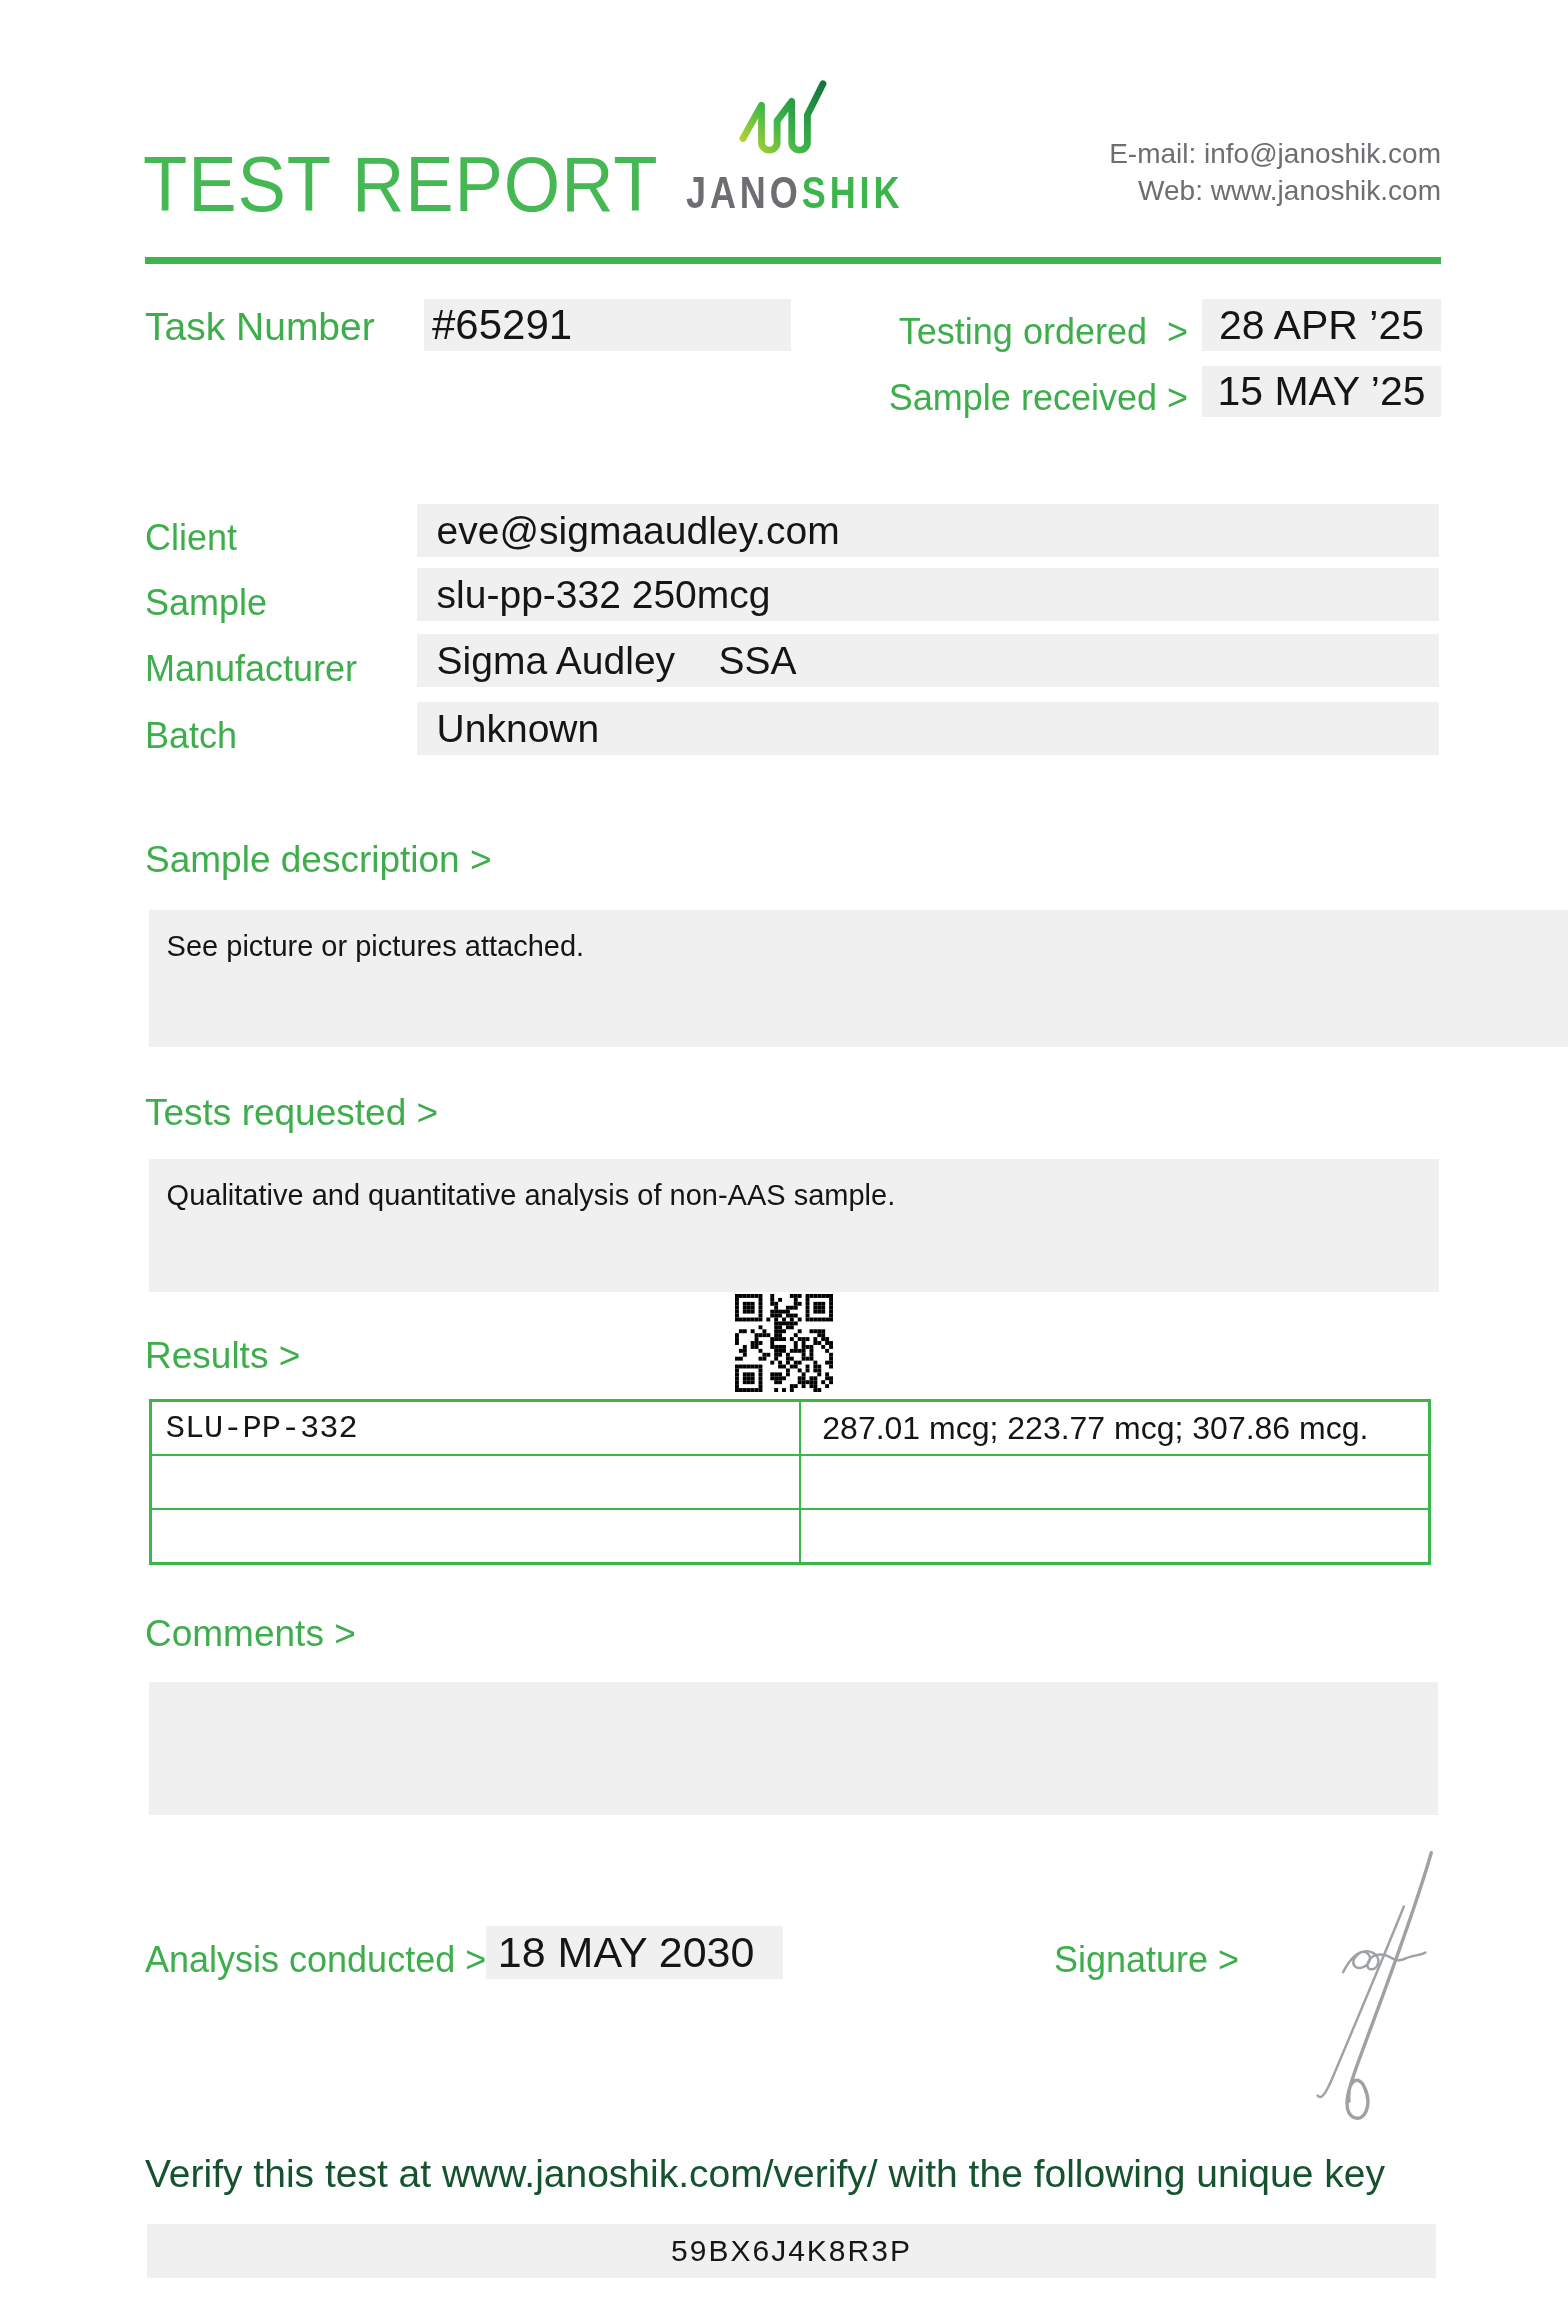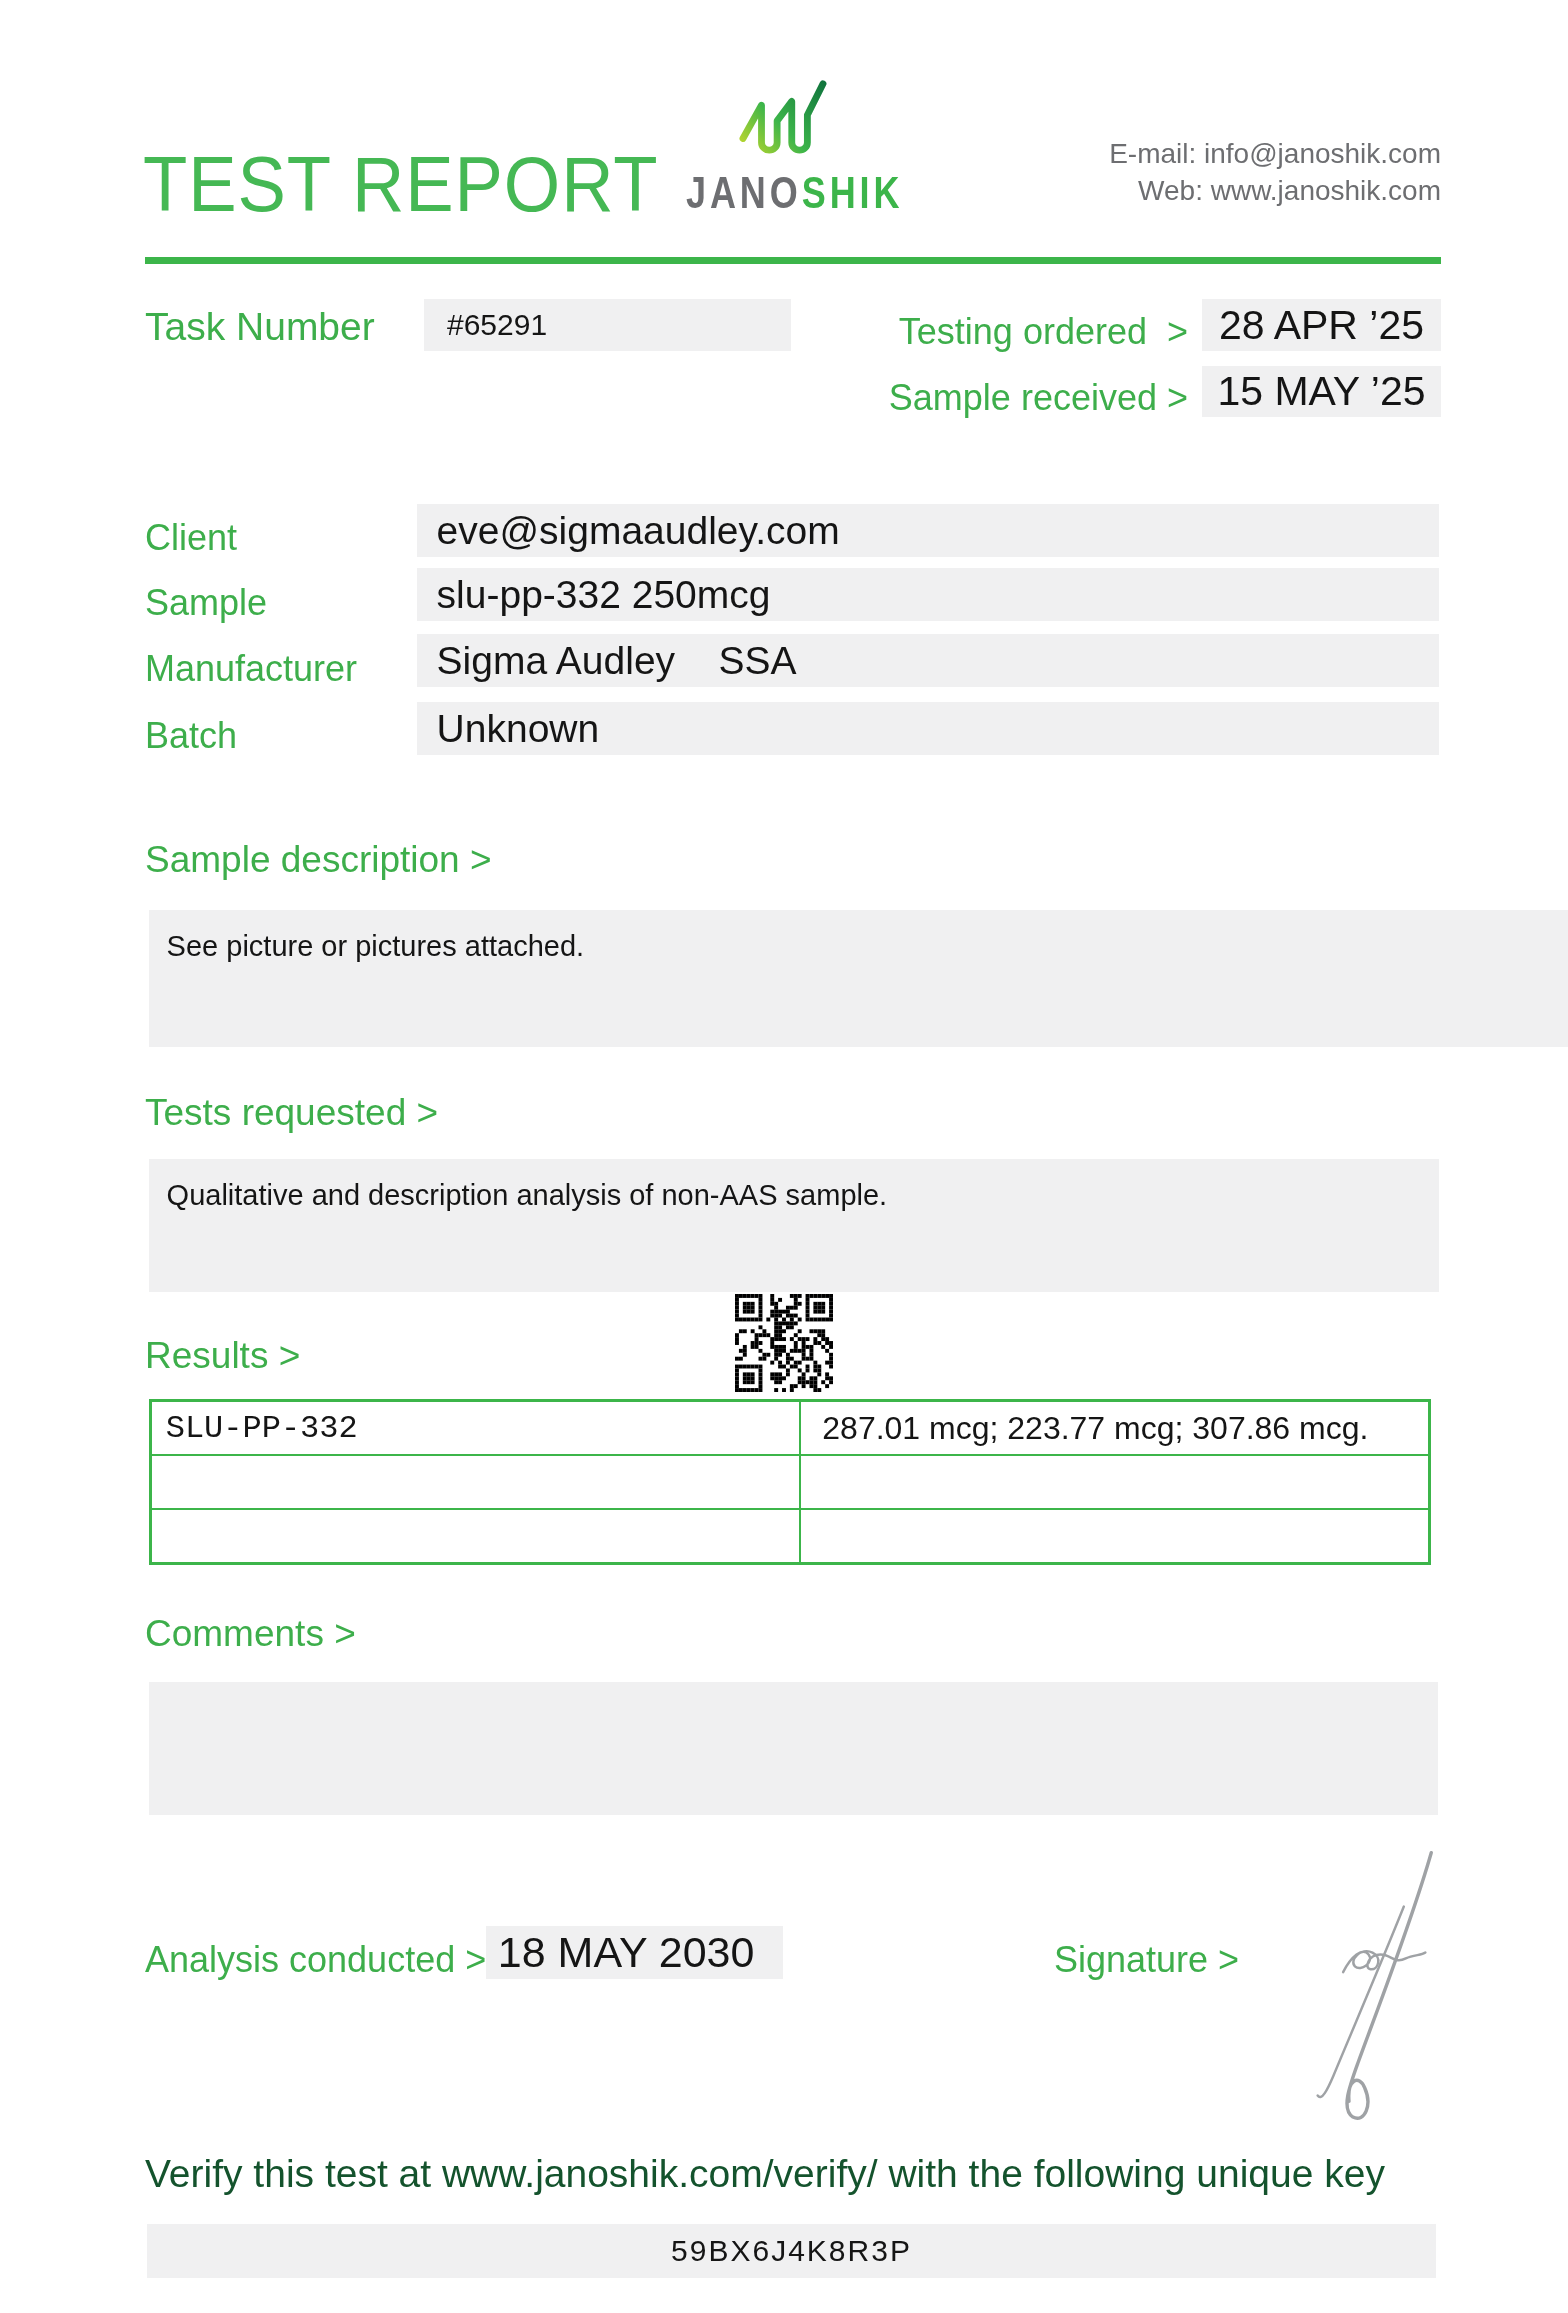--- a/index.html
+++ b/index.html
@@ -18,21 +18,21 @@
            line-height:37px;color:#6d6e71;}
   .rule{position:absolute;left:145px;top:257px;width:1296px;height:6.9px;background:#3cb54a;}
 
   
   .greenlbl{color:#3dae4b;white-space:pre;}
   .grey-box{position:absolute;background:#f0f0f1;box-sizing:border-box;}
 
   
   .task-label{position:absolute;left:145px;top:305px;font-size:39px;}
   .task-box{left:424px;top:299px;width:367px;height:52px;}
-  .task-box span{display:block;font-size:30px;line-height:52px;padding-left:23px;}
+  .task-box span{display:block;font-size:42px;line-height:52px;padding-left:8px;}
   .ordered-label{position:absolute;left:725px;top:311px;width:463px;text-align:right;font-size:36px;}
   .ordered-box{left:1202px;top:299px;width:239px;height:52px;text-align:center;}
   .ordered-box span{font-size:41px;line-height:52px;}
   .received-label{position:absolute;left:725px;top:377px;width:463px;text-align:right;font-size:36px;}
   .received-box{left:1202px;top:366px;width:239px;height:51px;text-align:center;}
   .received-box span{font-size:41px;line-height:51px;}
 
   
   .drow-label{position:absolute;left:145px;font-size:36px;}
   .drow-box{left:417px;width:1022px;height:53px;}
@@ -126,21 +126,21 @@
     <span>Unknown</span>
   </div>
 
   <div class="sec sec-sd greenlbl">Sample description &gt;</div>
   <div class="grey-box desc-box">
     <span>See picture or pictures attached.</span>
   </div>
 
   <div class="sec sec-tr greenlbl">Tests requested &gt;</div>
   <div class="grey-box tests-box">
-    <span>Qualitative and description analysis of non-AAS sample.</span>
+    <span>Qualitative and quantitative analysis of non-AAS sample.</span>
   </div>
 
   <div class="qr"><svg width="98" height="98" viewBox="0 0 100 100">
         <rect width="100" height="100" fill="#fff"></rect>
         <rect x="0" y="0" width="4" height="4" fill="#000"></rect>
         <rect x="4" y="0" width="4" height="4" fill="#000"></rect>
         <rect x="8" y="0" width="4" height="4" fill="#000"></rect>
         <rect x="12" y="0" width="4" height="4" fill="#000"></rect>
         <rect x="16" y="0" width="4" height="4" fill="#000"></rect>
         <rect x="20" y="0" width="4" height="4" fill="#000"></rect>

